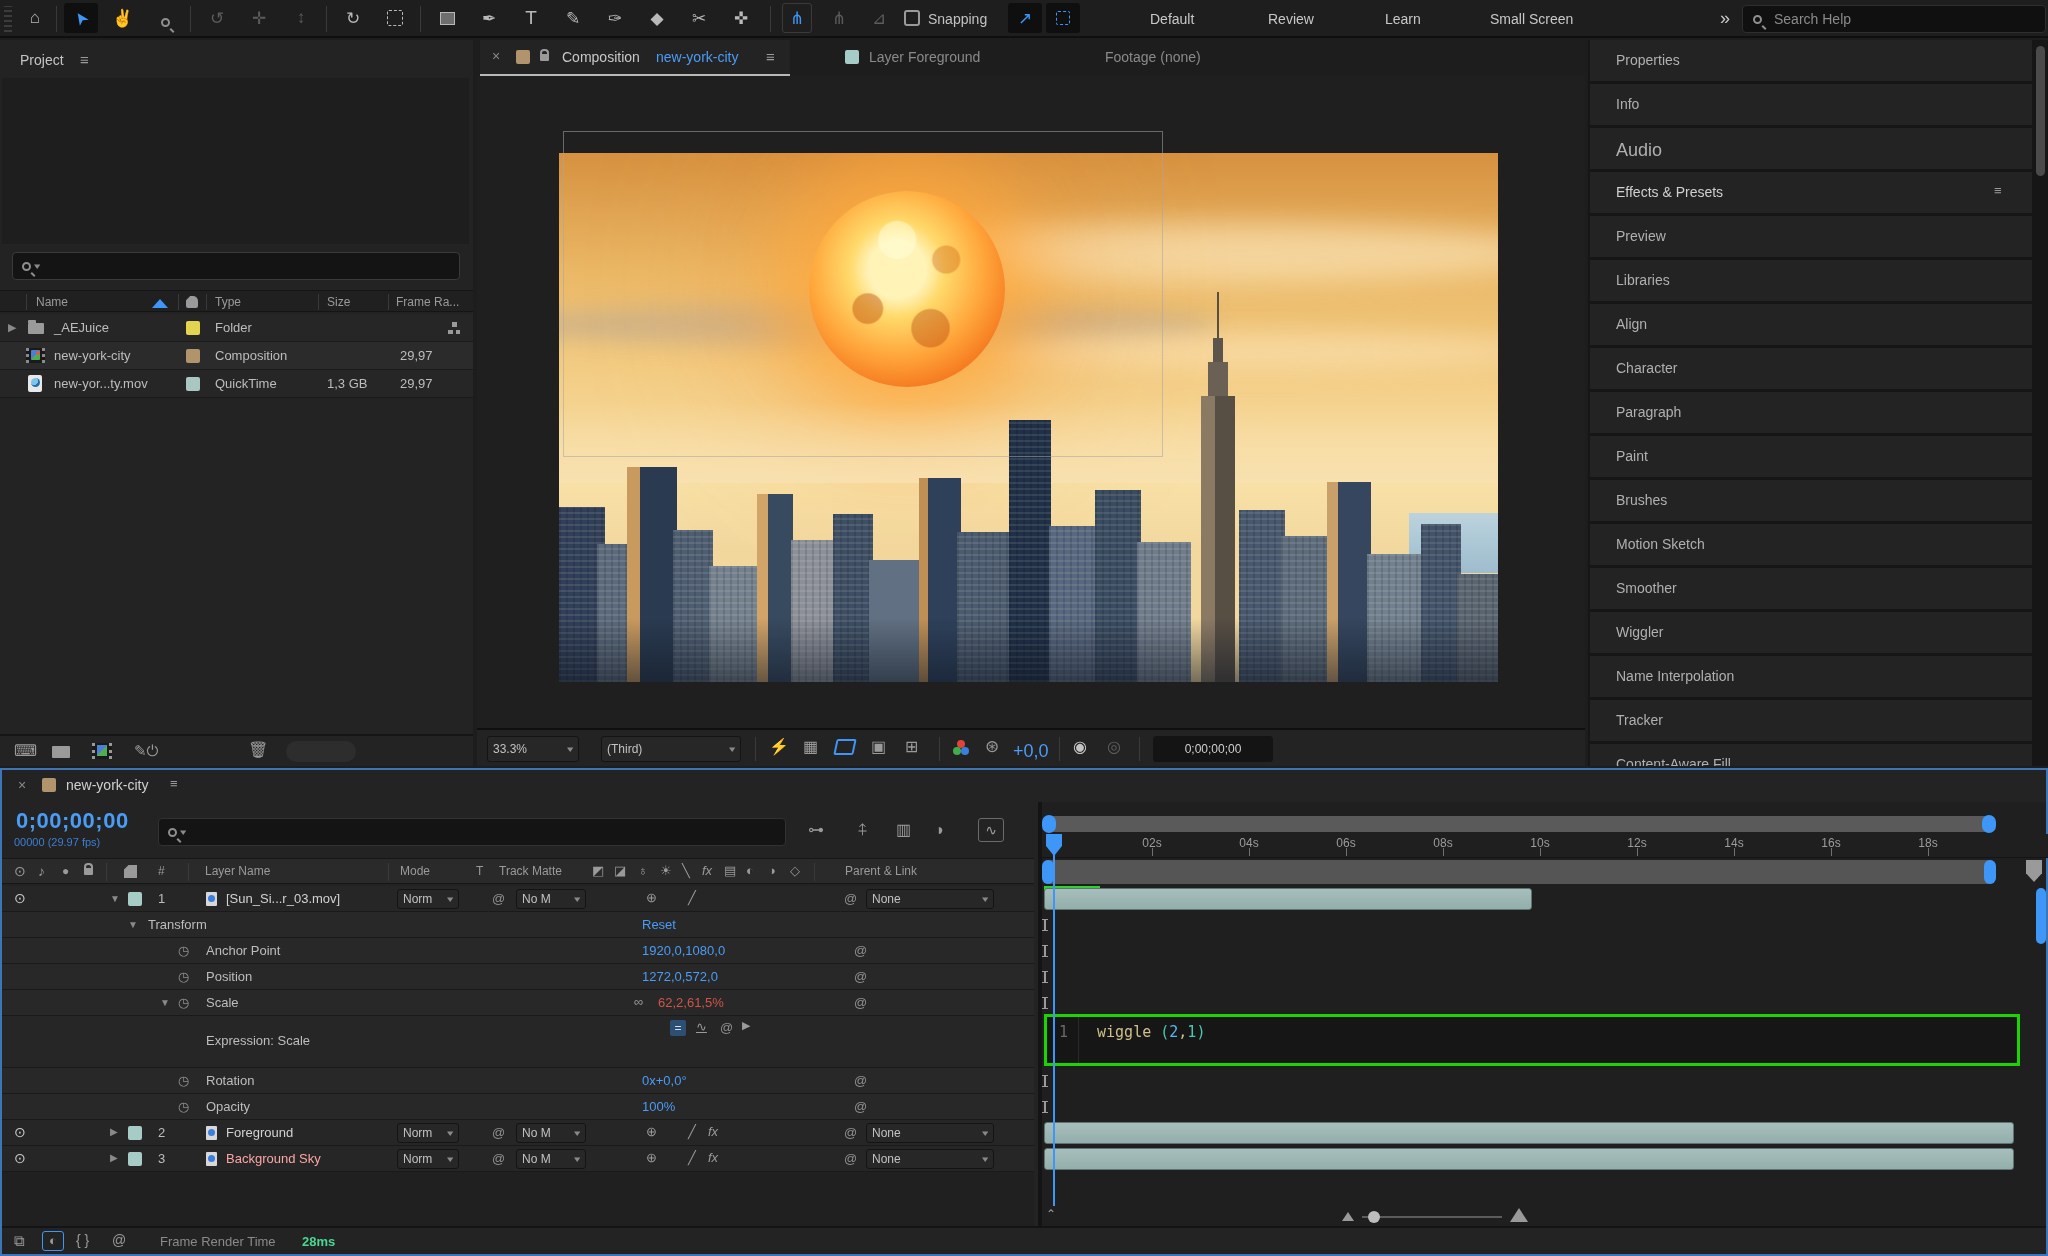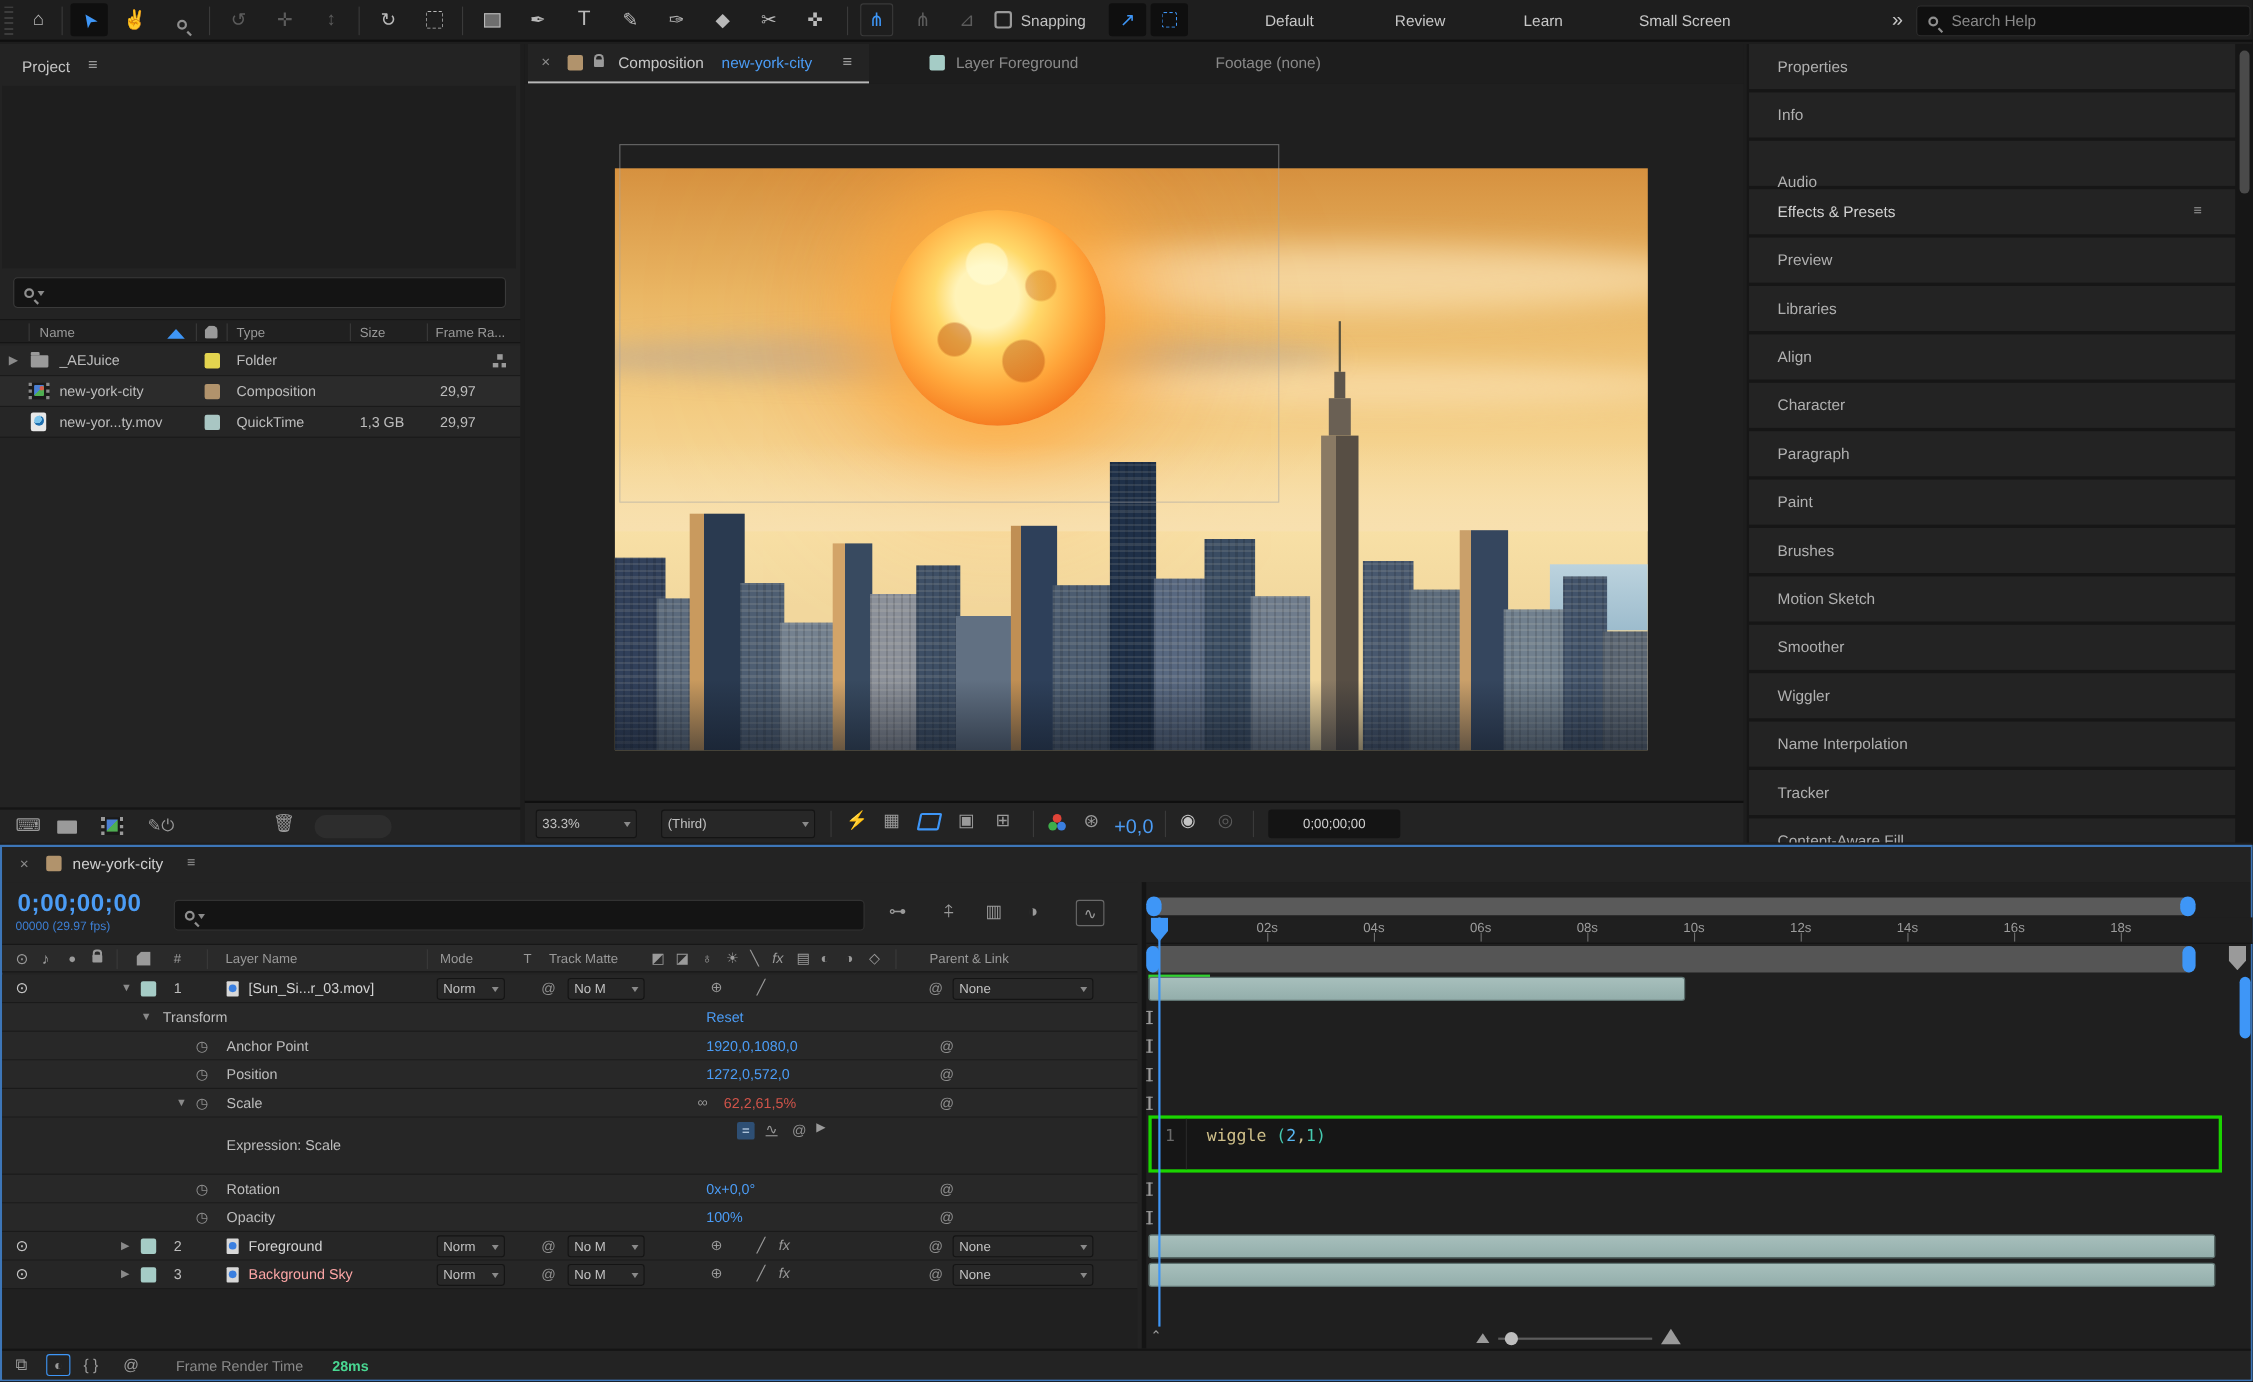--- a/index.html
+++ b/index.html
@@ -286,21 +286,21 @@
   </div>
 
   <div class="abs" style="left:1588px;top:40px;width:460px;height:726px;background:#161616;overflow:hidden;">
     <div class="abs pane" style="left:2px;top:0;width:442px;height:41px;">
         <span class="abs txt" style="left:26px;top:12px;font-size:14px;">Properties</span>
       </div>
     <div class="abs pane" style="left:2px;top:44px;width:442px;height:41px;">
         <span class="abs txt" style="left:26px;top:12px;font-size:14px;">Info</span>
       </div>
     <div class="abs pane" style="left:2px;top:88px;width:442px;height:41px;">
-        <span class="abs txt" style="left:26px;top:12px;font-size:14px;margin-top:17px;">Audio</span>
+        <span class="abs txt" style="left:26px;top:12px;font-size:18px;">Audio</span>
       </div>
     <div class="abs pane" style="left:2px;top:132px;width:442px;height:41px;">
         <span class="abs txt" style="left:26px;top:12px;font-size:14px;color:#d0d0d0;">Effects &amp; Presets</span>
         <span class="abs ic" style="left:404px;top:12px;">≡</span>
       </div>
     <div class="abs pane" style="left:2px;top:176px;width:442px;height:41px;">
         <span class="abs txt" style="left:26px;top:12px;font-size:14px;">Preview</span>
       </div>
     <div class="abs pane" style="left:2px;top:220px;width:442px;height:41px;">
         <span class="abs txt" style="left:26px;top:12px;font-size:14px;">Libraries</span>

